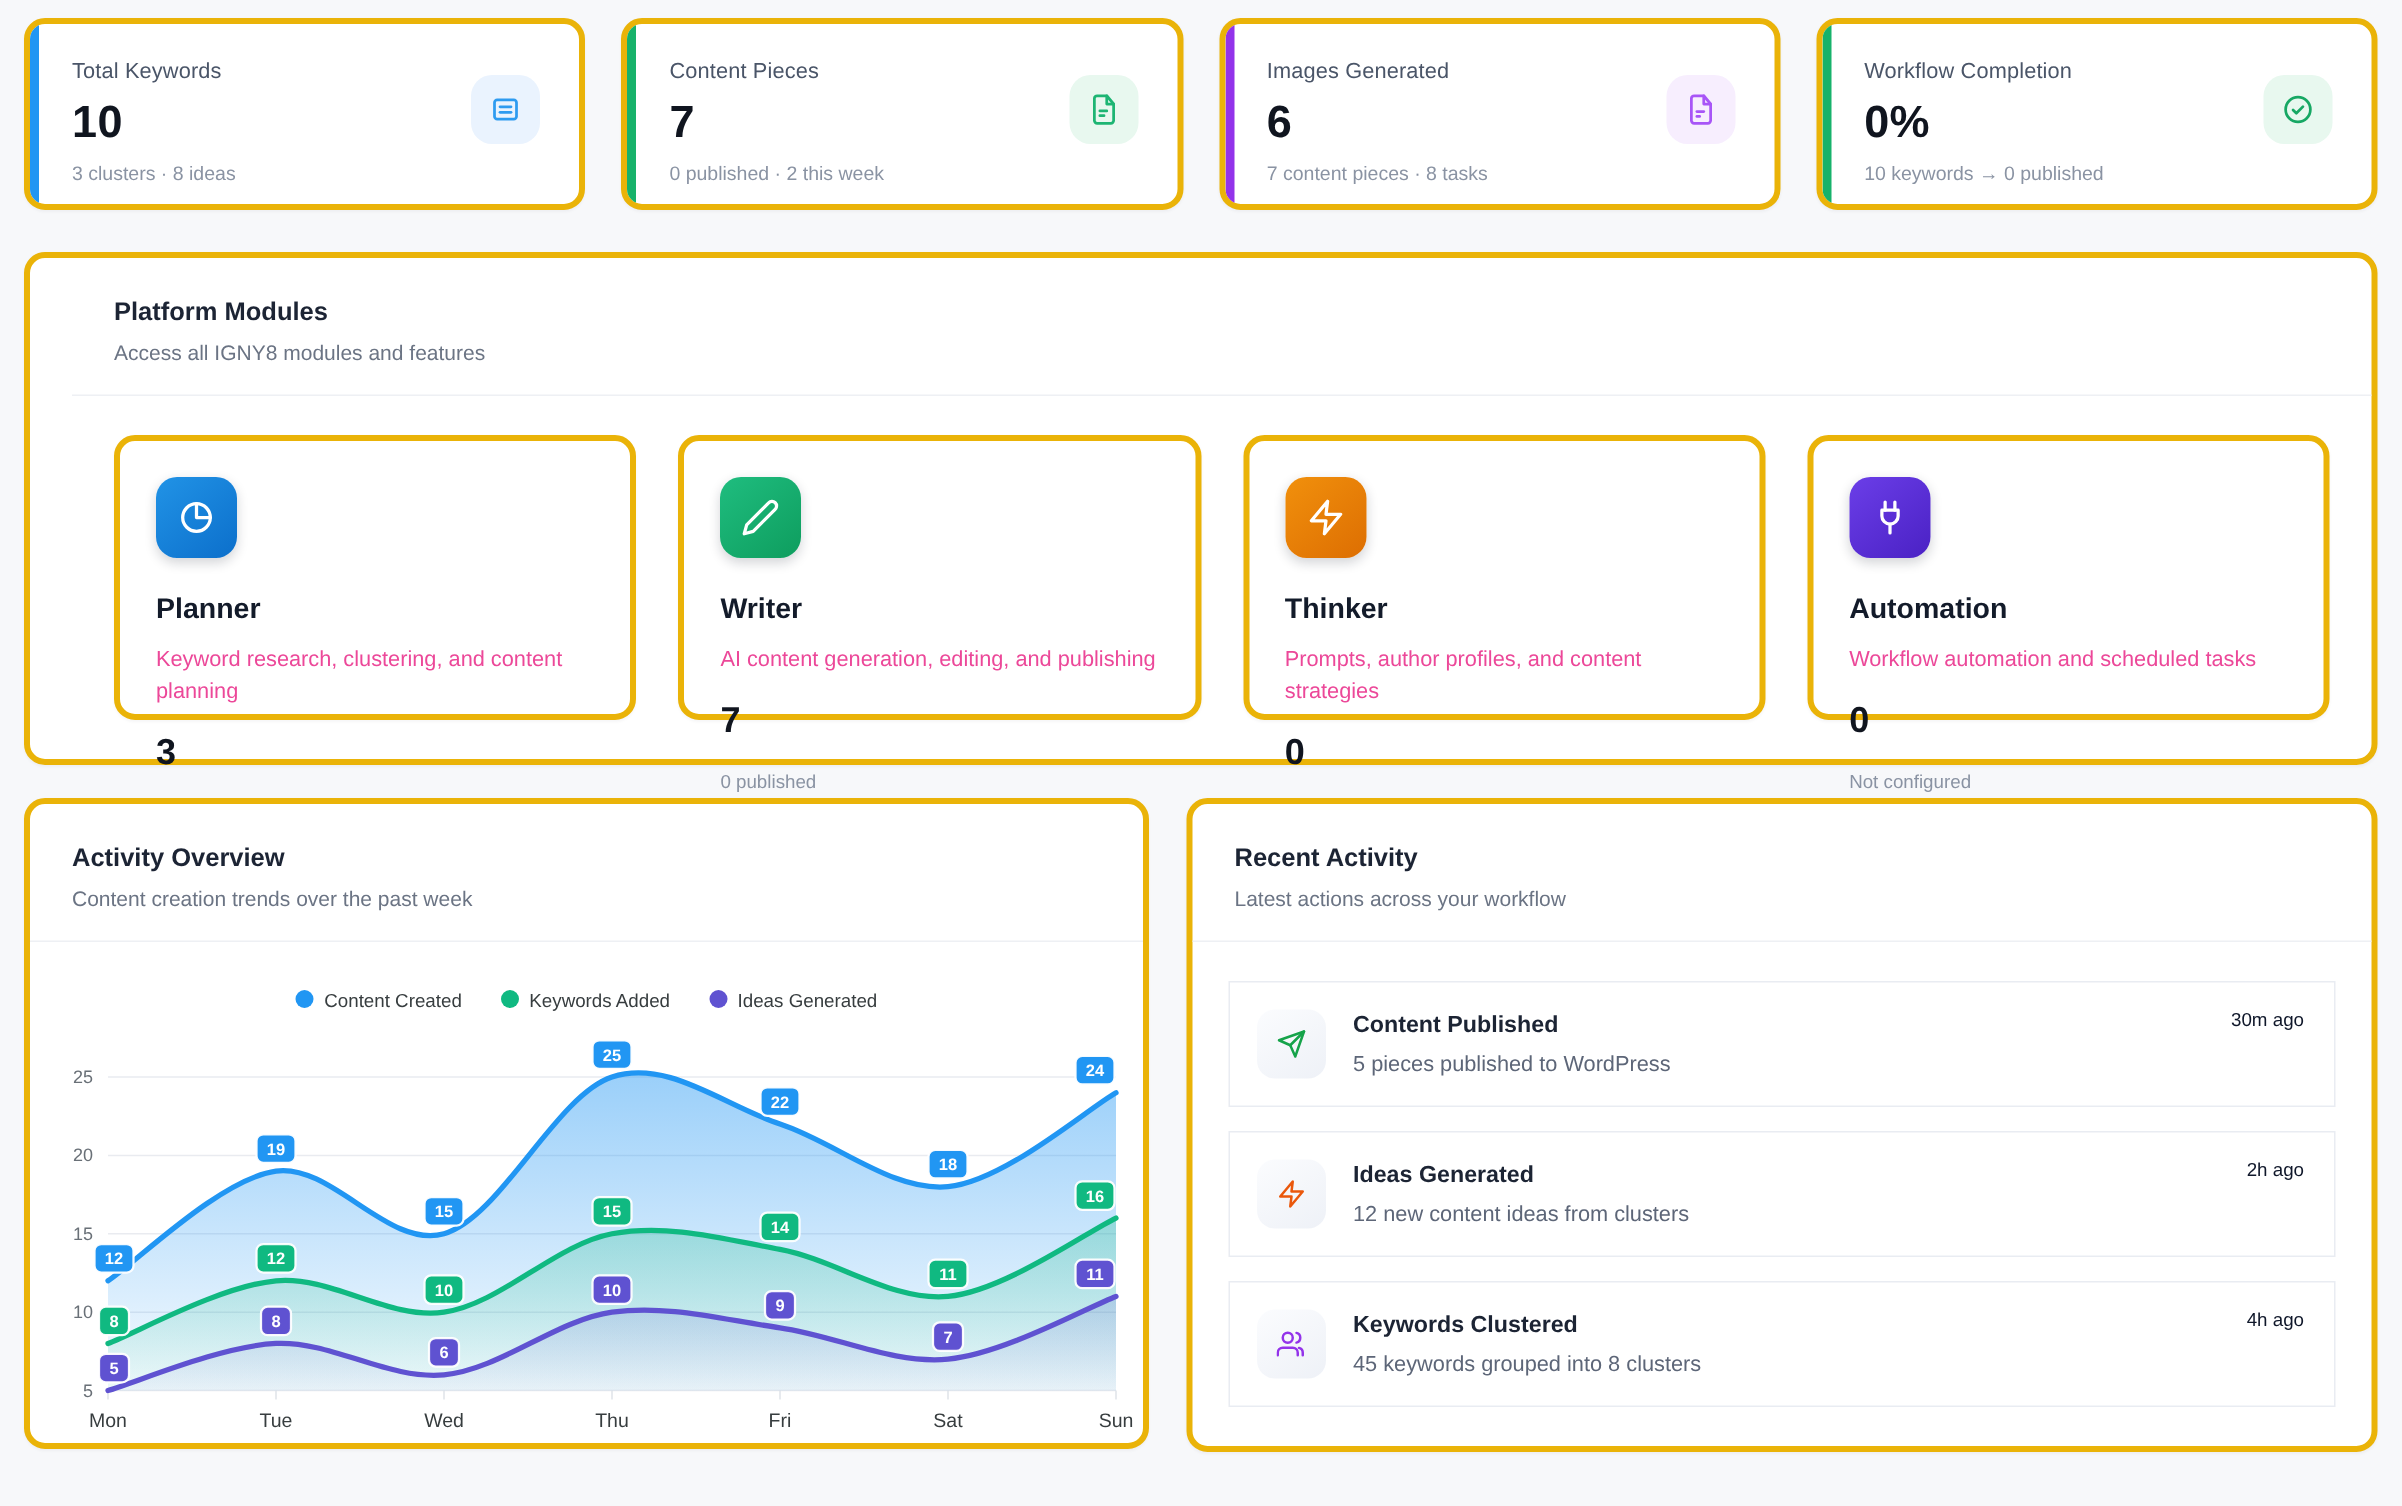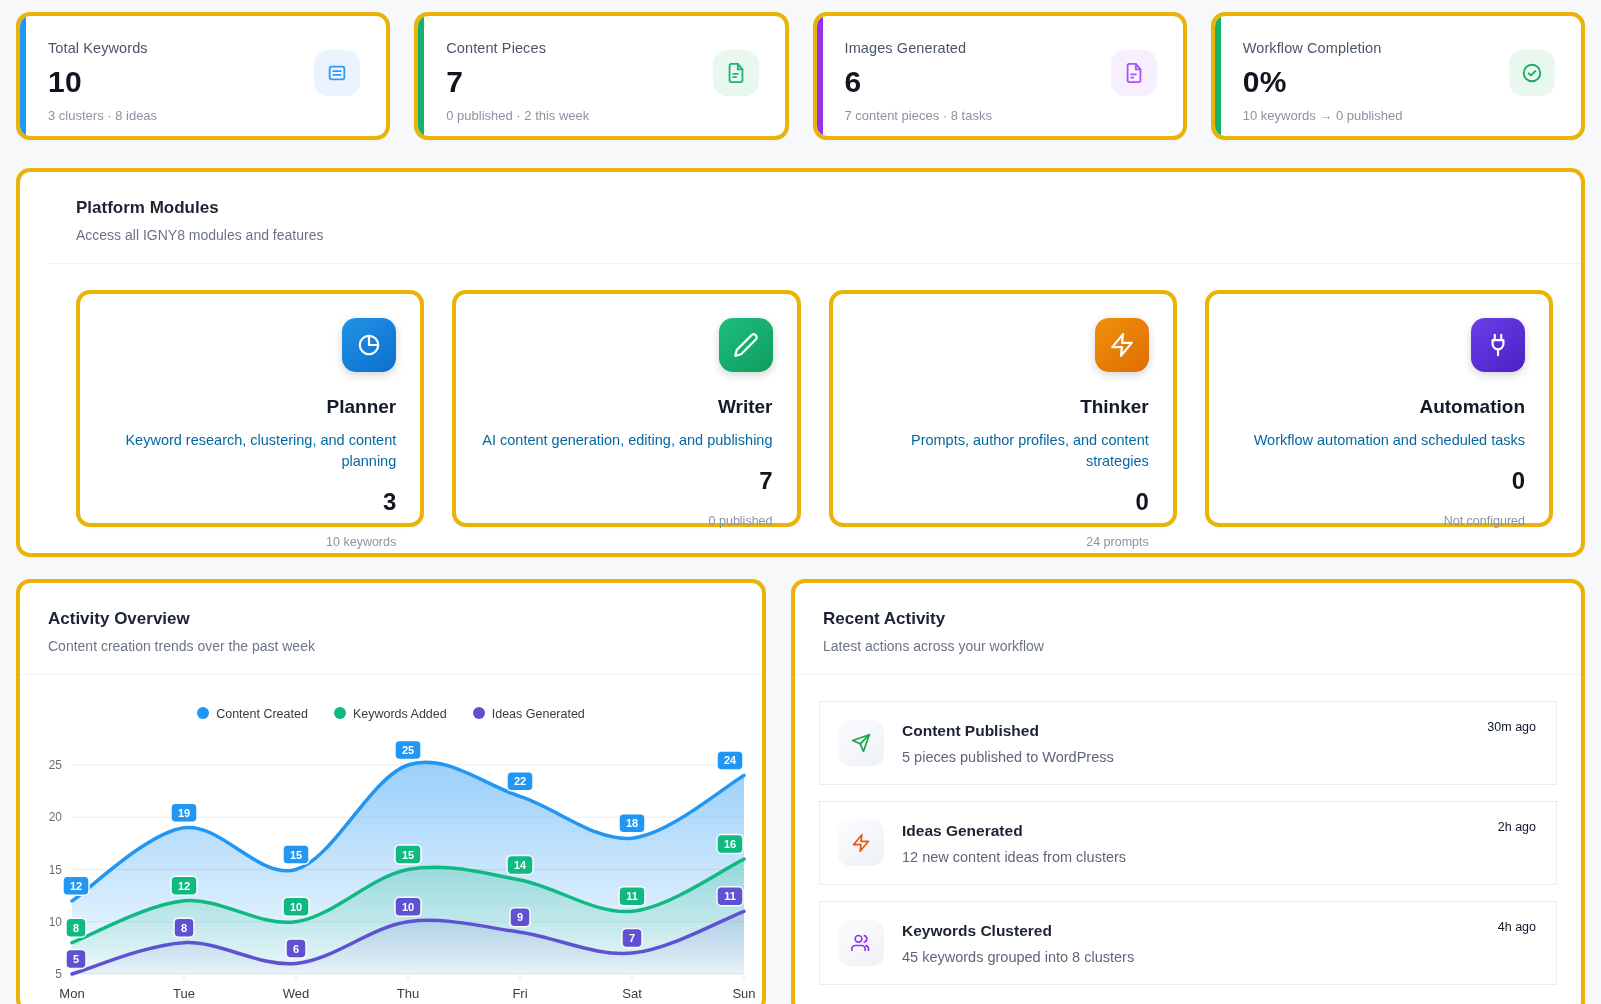--- a/index.html
+++ b/index.html
@@ -32,28 +32,28 @@
     display:flex; align-items:center; justify-content:center;
   }
 
   
   .section-card { margin-top:28px;padding-left:28px; }
   .section-head { padding:26px 28px 20px 28px; }
   .section-title { font-size:17px; font-weight:700; color:#1c2434; }
   .section-sub   { font-size:14px; color:#6b7484; margin-top:9px; }
   .divider { height:1px; background:#eef0f4; }
   .modules-body { padding:26px 28px; display:grid; grid-template-columns:repeat(4,1fr); gap:28px; }
-  .module-card { height:237px; padding:24px; cursor:pointer;text-align:right; }
+  .module-card { height:190px; padding:24px; cursor:pointer; }
   .module-icon {
     width:54px; height:54px; border-radius:14px;
     display:flex; align-items:center; justify-content:center;
     box-shadow:0 3px 8px rgba(16,24,40,.18);
   }
   .module-name { font-size:19px; font-weight:700; color:#131b2a; margin-top:24px; }
-  .module-desc { font-size:14.5px; color:#0369a1; margin-top:12px; line-height:1.45; }
+  .module-desc { font-size:14.5px; color:#ec4899; margin-top:12px; line-height:1.45; }
   .module-value { font-size:24px; font-weight:800; color:#10151f; margin-top:16px; }
   .module-sub  { font-size:12.5px; color:#8a93a3; margin-top:19px; }
 
   
   .bottom-row { margin-top:22px; display:grid; grid-template-columns:750px 1fr; gap:25px; align-items:start; }
   .chart-body { padding:18px 12px 0 12px; }
   .legend { display:flex; justify-content:center; gap:26px; margin:14px 0 8px 0; }
   .legend-item { display:flex; align-items:flex-start; gap:7px; cursor:pointer; }
   .legend-dot { width:12px; height:12px; border-radius:50%; }
   .legend-label { font-size:12.5px; color:#373d3f; }

